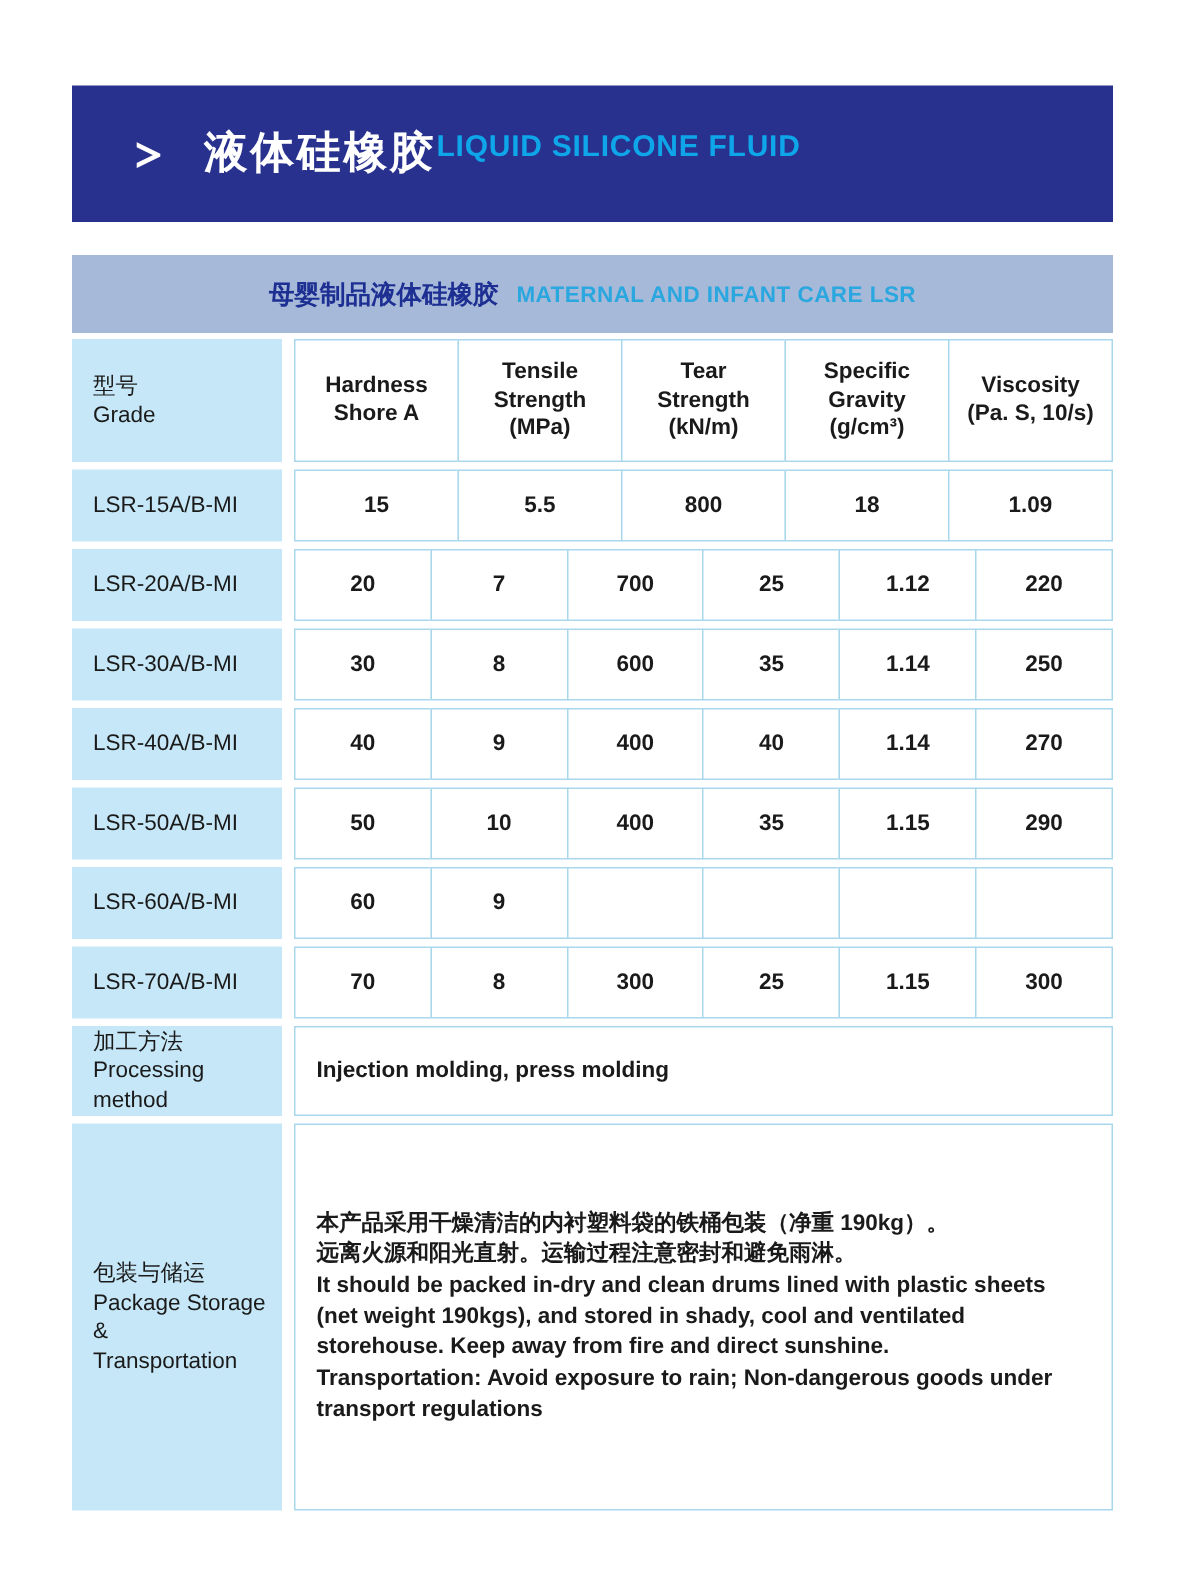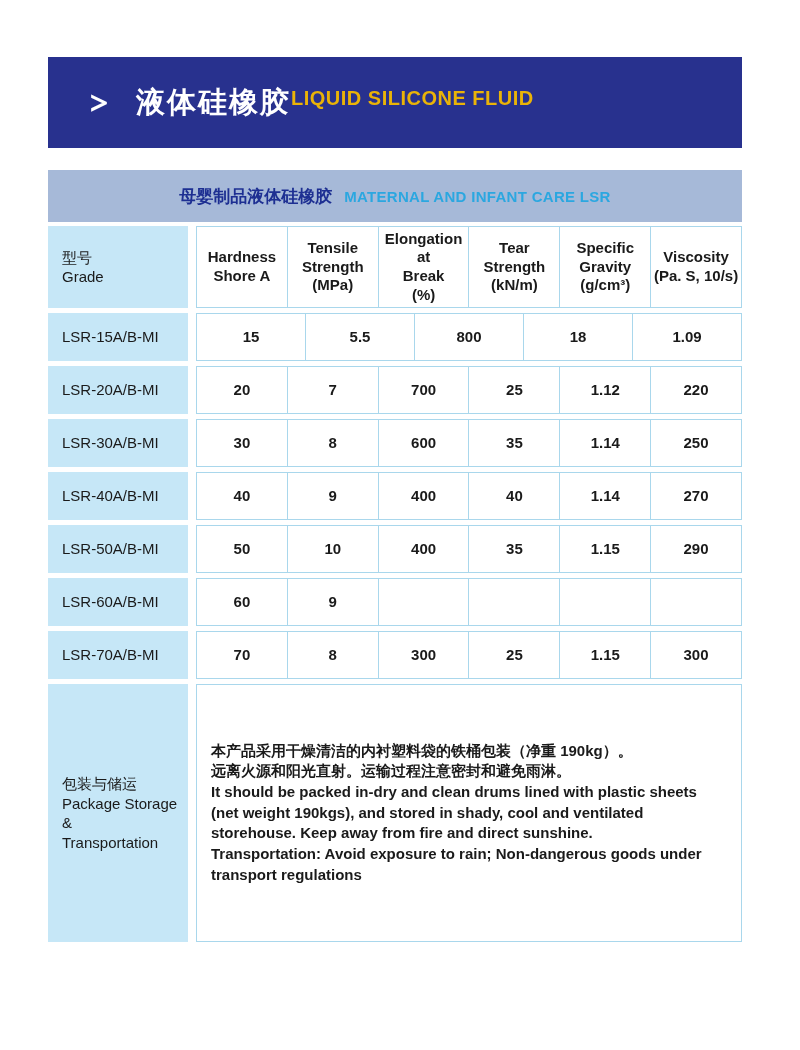--- a/index.html
+++ b/index.html
@@ -17,21 +17,21 @@
     background: #28318E;
     display: flex; align-items: center;
     padding-left: 36px;
   }
   .chevron {
     color: #ffffff; font-size: 30px; font-weight: 700;
     margin-right: 22px; transform: scaleY(1.15);
   }
   .banner-titles { display: flex; flex-direction: row; }
   .banner-title-zh { color: #ffffff; font-size: 29px; font-weight: 700; letter-spacing: 2px; line-height: 1.2; }
-  .banner-title-en { color: #eab308; font-size: 20px; font-weight: 700; letter-spacing: 0.5px; line-height: 1.3; }
+  .banner-title-en { color: #0ea5e9; font-size: 20px; font-weight: 700; letter-spacing: 0.5px; line-height: 1.3; }
 
   
   .band {
     margin-top: 22px;
     width: 694px; height: 52px;
     background: #A6B9D8;
     display: flex; align-items: center; justify-content: center; gap: 12px;
   }
   .band-zh { color: #1D2F92; font-size: 17px; font-weight: 700; }
   .band-en { color: #2BA7E0; font-size: 15px; font-weight: 700; letter-spacing: 0.3px; }
@@ -92,23 +92,20 @@
 
     <div class="row row-header">
       <div class="label-cell">型号
 Grade</div>
       <div class="data-area">
         <div class="cell">Hardness
 Shore A</div>
         <div class="cell">Tensile
 Strength
 (MPa)</div>
-        <div class="cell">Elongation at
-Break
-(%)</div>
         <div class="cell">Tear
 Strength
 (kN/m)</div>
         <div class="cell">Specific
 Gravity
 (g/cm³)</div>
         <div class="cell">Viscosity
 (Pa. S, 10/s)</div>
       </div>
     </div>
@@ -189,20 +186,27 @@
       <div class="data-area">
         <div class="cell">70</div>
         <div class="cell">8</div>
         <div class="cell">300</div>
         <div class="cell">25</div>
         <div class="cell">1.15</div>
         <div class="cell">300</div>
       </div>
     </div>
 
+    <div class="row row-processing">
+      <div class="label-cell">加工方法
+Processing method</div>
+      <div class="data-area">
+        <div class="wide-cell">Injection molding, press molding</div>
+      </div>
+    </div>
 
     <div class="row row-package">
       <div class="label-cell">包装与储运
 Package Storage &amp;
 Transportation</div>
       <div class="data-area">
         <div class="wide-cell">本产品采用干燥清洁的内衬塑料袋的铁桶包装（净重 190kg）。
 远离火源和阳光直射。运输过程注意密封和避免雨淋。
 It should be packed in-dry and clean drums lined with plastic sheets (net weight 190kgs), and stored in shady, cool and ventilated storehouse. Keep away from fire and direct sunshine.
 Transportation: Avoid exposure to rain; Non-dangerous goods under transport regulations</div>

